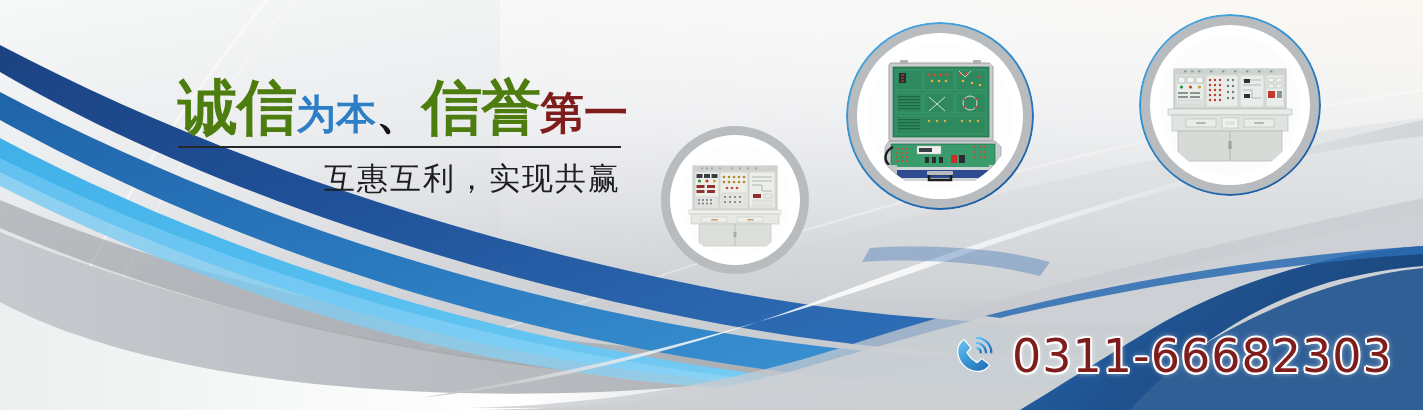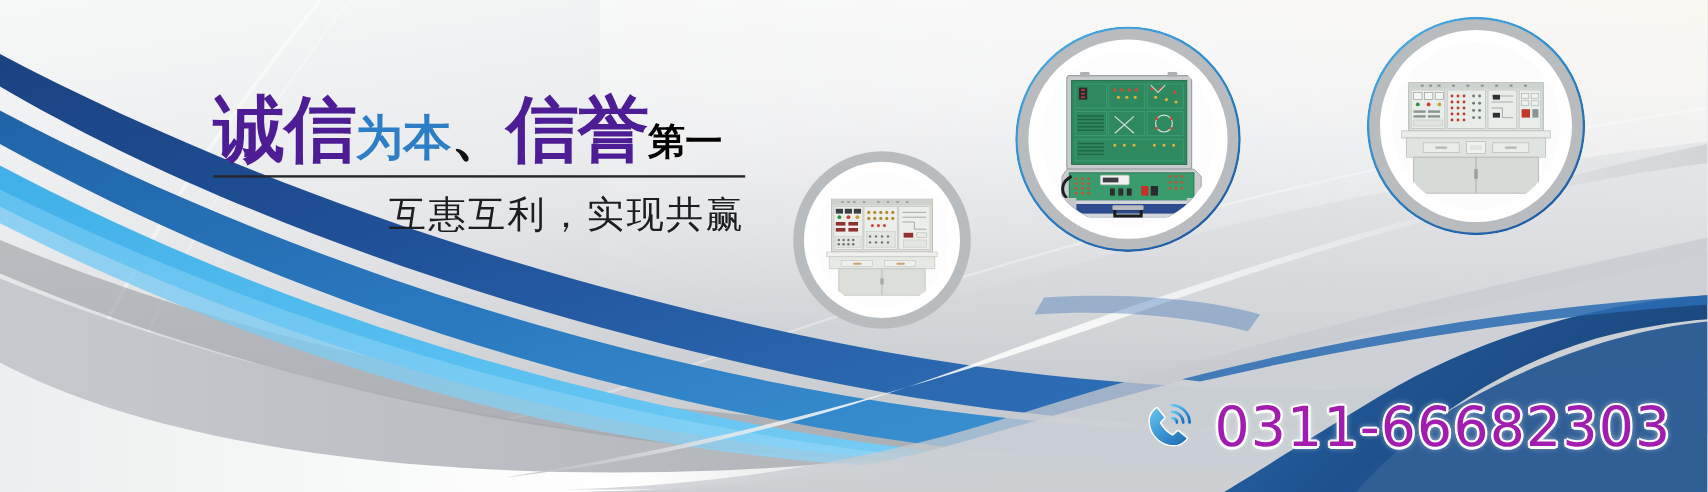--- a/index.html
+++ b/index.html
@@ -19,21 +19,21 @@
     left:178px; top:72px;
     width:460px;
     height:72px;
     white-space:nowrap;
     line-height:72px;
   }
   .hl-big{
     font-family:"Liberation Sans","DejaVu Sans",sans-serif;
     font-weight:bold;
     font-size:60px;
-    color:#4c1d95;
+    color:#4d7c0f;
     letter-spacing:-1px;
     vertical-align:baseline;
   }
   .hl-blue{
     font-family:Liberation Mono, monospace;
     font-weight:bold;
     font-size:40px;
     color:#2c7fc6;
     letter-spacing:0px;
     vertical-align:baseline;
@@ -41,22 +41,22 @@
   .hl-punct{
     font-family:"Liberation Sans","DejaVu Sans",sans-serif;
     font-weight:bold;
     font-size:46px;
     color:#111216;
     vertical-align:baseline;
   }
   .hl-blue-sm{
     font-family:"Liberation Sans","DejaVu Sans",sans-serif;
     font-weight:bold;
-    font-size:31px;
-    color:#000000;
+    font-size:44px;
+    color:#7f1d1d;
     vertical-align:baseline;
   }
   .divider{
     position:absolute;
     left:178px; top:146px;
     width:443px;height:2px;
     background:#25262a;
   }
   .subtitle{
     position:absolute;
@@ -79,21 +79,21 @@
     display:flex;
     align-items:center;
     gap:14px;
   }
   .phone-icon{width:46px;height:46px;display:block;}
   .phone-number{
     font-family:"DejaVu Sans","Liberation Sans",sans-serif;
     font-size:46px;
     font-weight:normal;
     letter-spacing:1px;
-    color:#a21caf;
+    color:#7f1d1d;
     -webkit-text-stroke:0px;
     text-shadow:
        2px 0 0 #ffffff, -2px 0 0 #ffffff,
        0 2px 0 #ffffff, 0 -2px 0 #ffffff,
        1.5px 1.5px 0 #ffffff, -1.5px 1.5px 0 #ffffff,
        1.5px -1.5px 0 #ffffff, -1.5px -1.5px 0 #ffffff,
        0 0 6px rgba(255,255,255,.95);
     white-space:nowrap;
   }
 

